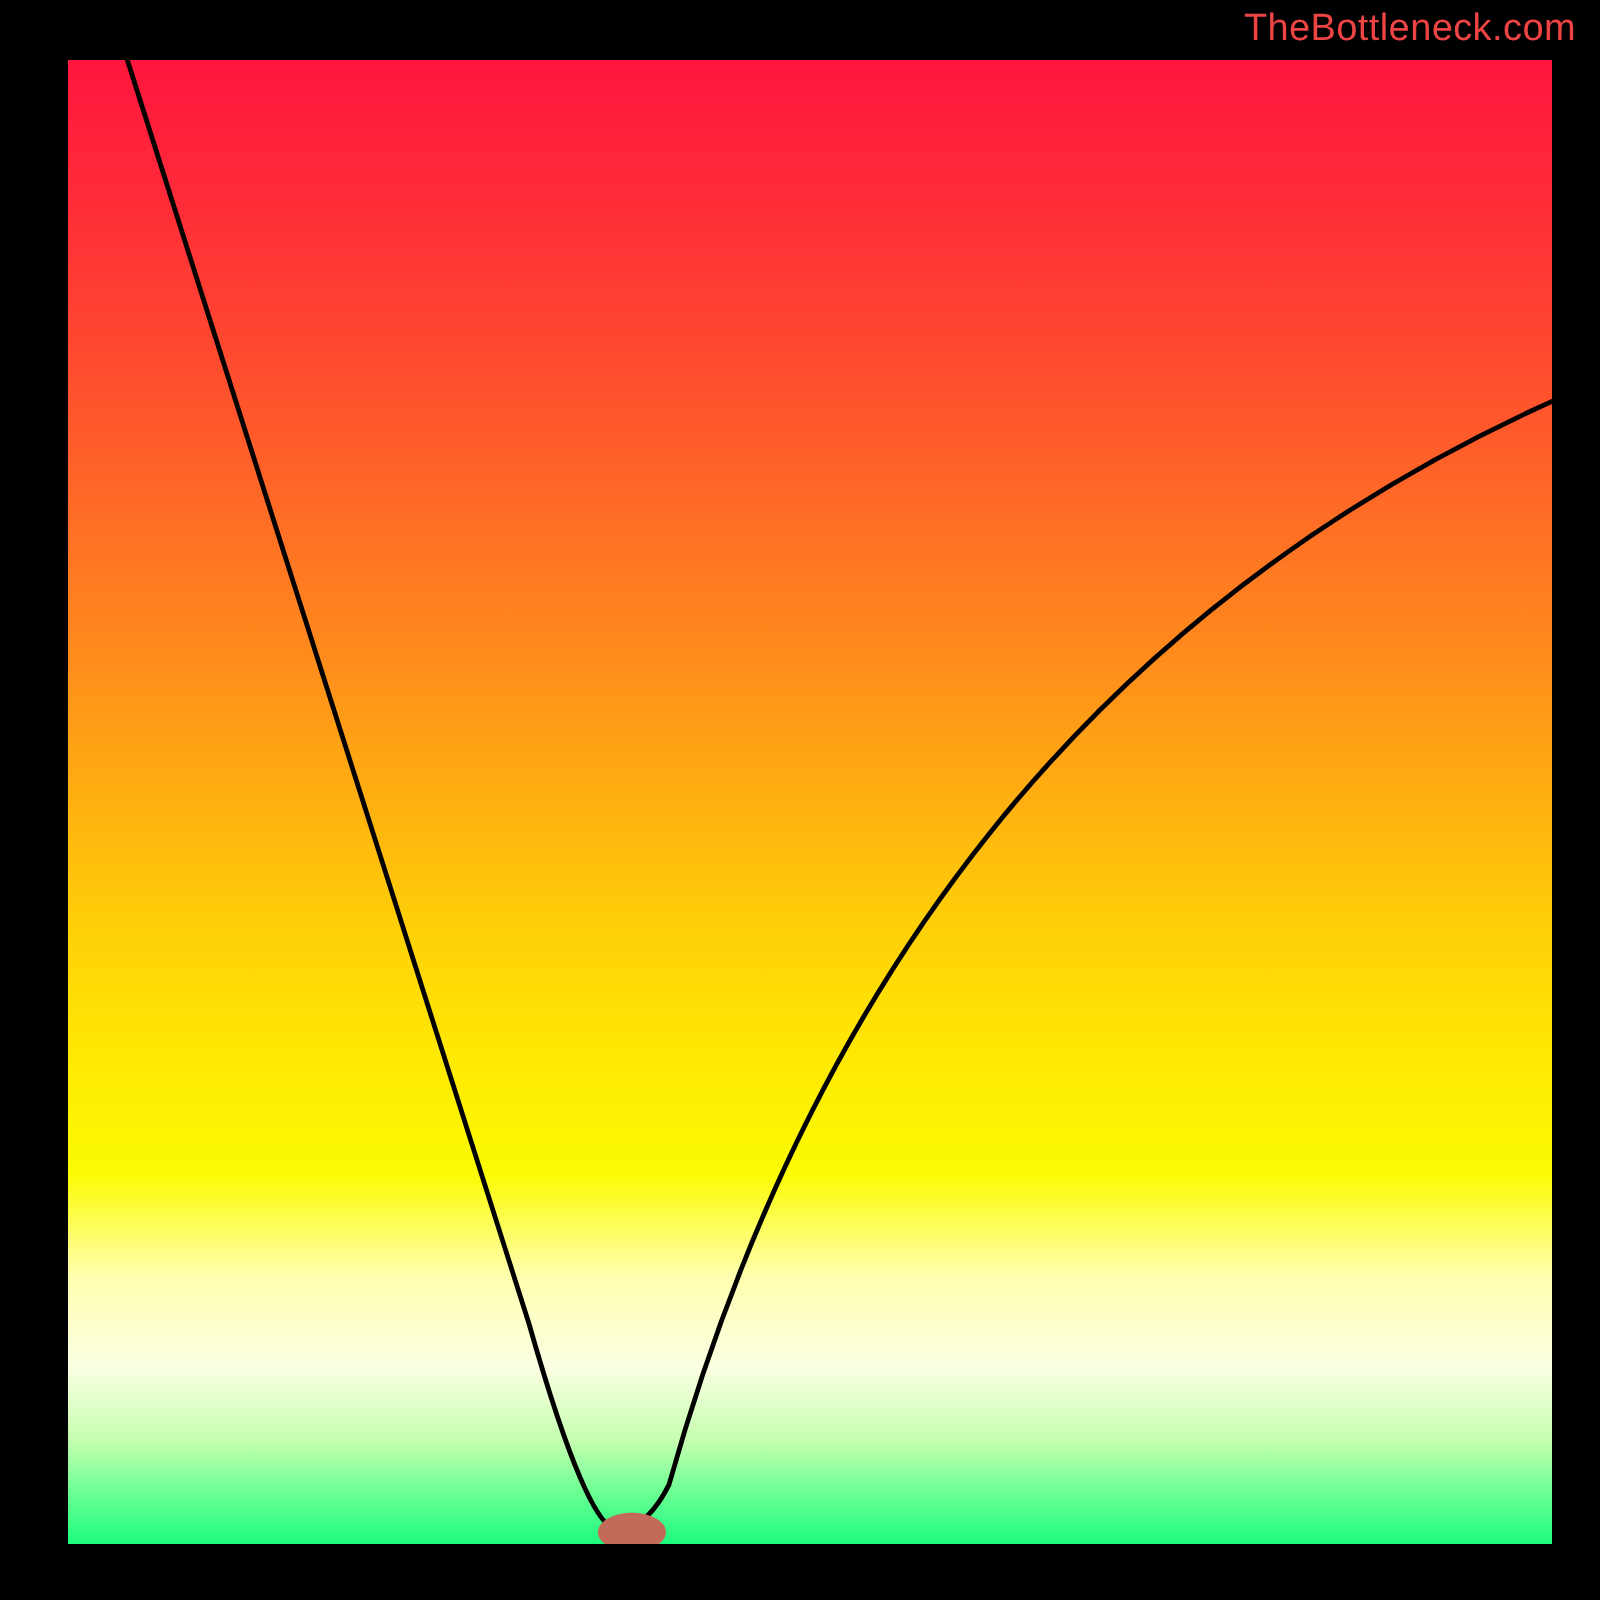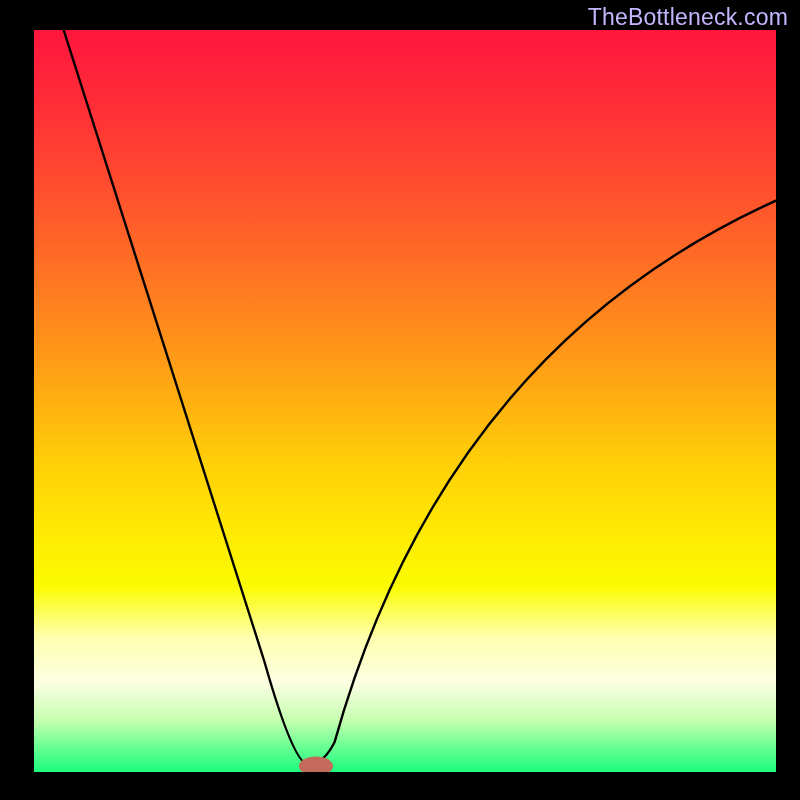--- a/index.html
+++ b/index.html
@@ -24,22 +24,22 @@
     left: 34px;
     top: 30px;
     width: 742px;
     height: 742px;
     overflow: hidden;
   }
   .watermark {
     position: absolute;
     top: 4px;
     right: 12px;
-    color: #c4b5fd;
-    font-size: 23px;
+    color: #ef4444;
+    font-size: 19px;
     font-weight: 400;
     letter-spacing: 0.2px;
     font-family: Arial, Helvetica, sans-serif;
   }
   svg { display: block; }
 </style>
 </head>
 <body>
 
 <div class="frame">

